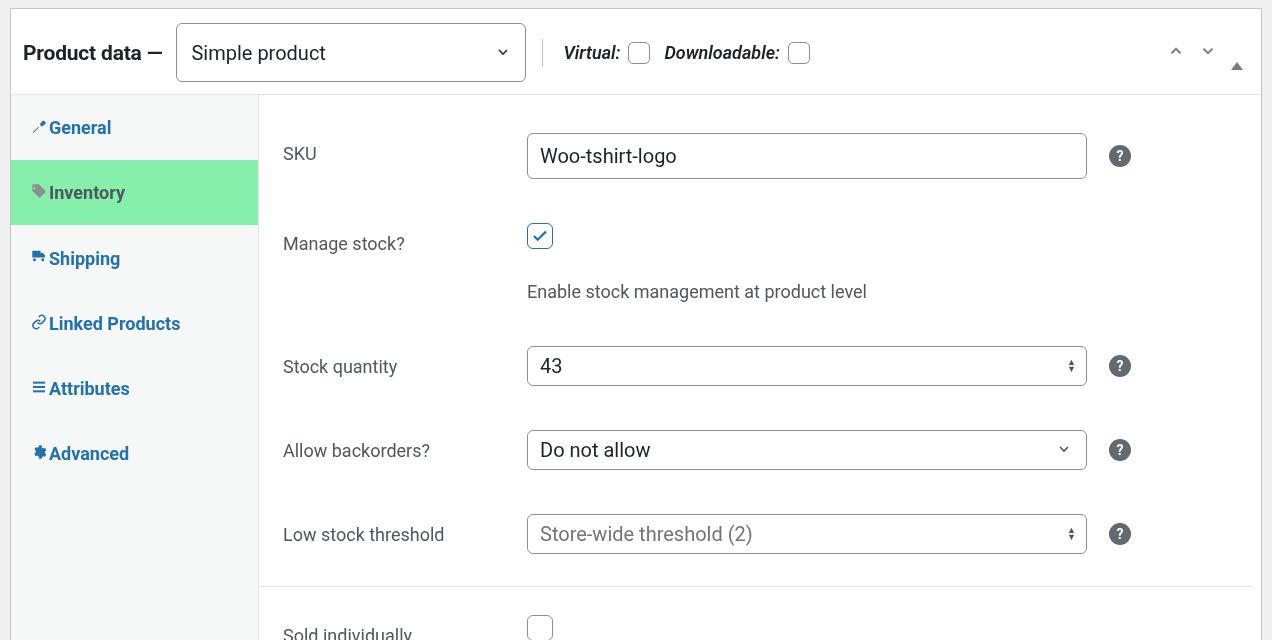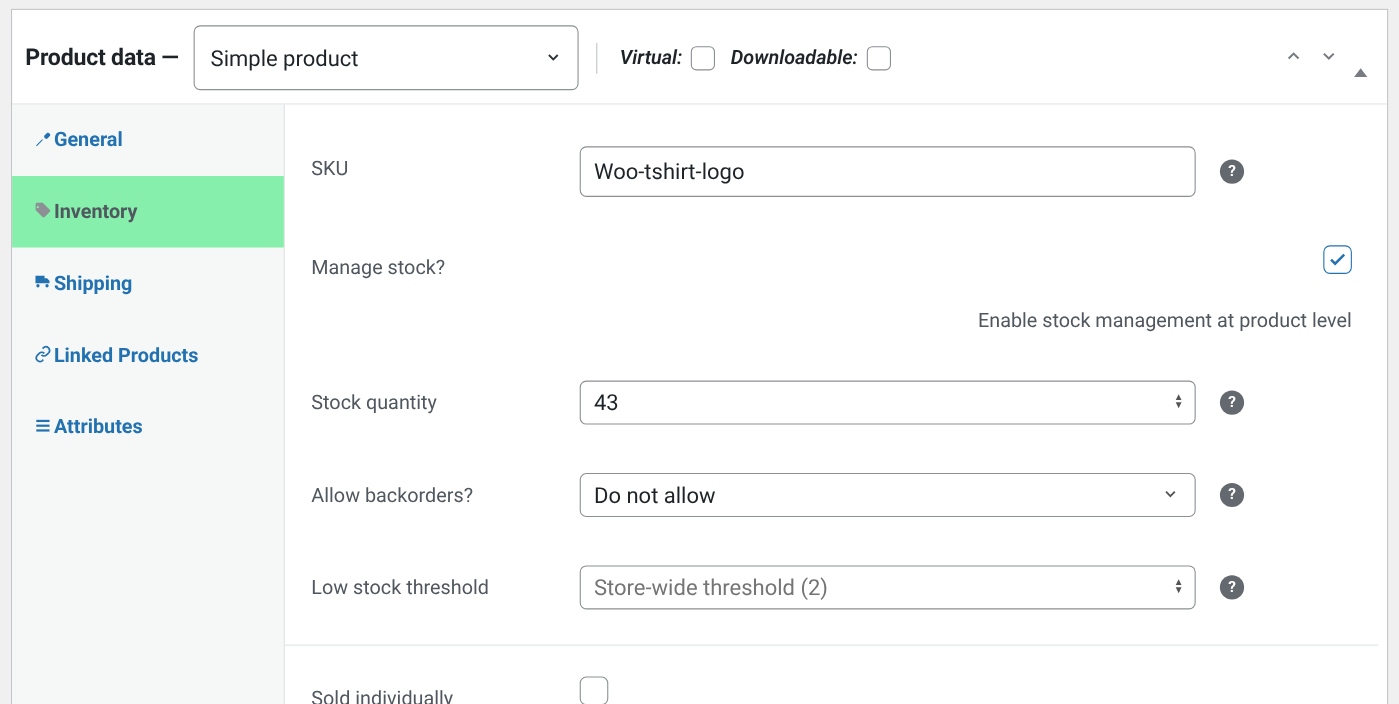--- a/index.html
+++ b/index.html
@@ -240,35 +240,43 @@
       <div class="sidebar-item">
         <span class="icon-slot">
           <svg width="16" height="16" viewBox="0 0 24 24" fill="#2271b1">
               <rect x="3" y="4" width="18" height="3"></rect>
               <rect x="3" y="10.5" width="18" height="3"></rect>
               <rect x="3" y="17" width="18" height="3"></rect>
             </svg>
         </span>
         <span>Attributes</span>
       </div>
+      <div class="sidebar-item">
+        <span class="icon-slot">
+          <svg width="16" height="16" viewBox="0 0 24 24" fill="#2271b1">
+              <path d="M12 8a4 4 0 100 8 4 4 0 000-8zm9 4a8.9 8.9 0 00-.1-1.2l2.1-1.6-2-3.4-2.5 1a8.8 8.8 0 00-2.1-1.2L16 2h-4l-.4 2.6c-.8.3-1.5.7-2.1 1.2l-2.5-1-2 3.4 2.1 1.6A8.9 8.9 0 007 12c0 .4 0 .8.1 1.2L5 14.8l2 3.4 2.5-1c.6.5 1.3.9 2.1 1.2L12 22h4l.4-2.6c.8-.3 1.5-.7 2.1-1.2l2.5 1 2-3.4-2.1-1.6c.1-.4.1-.8.1-1.2z"></path>
+            </svg>
+        </span>
+        <span>Advanced</span>
+      </div>
     </div>
 
     <div class="form-area">
 
       <div class="form-row">
         <div class="form-label">SKU</div>
         <div class="form-control">
           <input class="text-input" value="Woo-tshirt-logo" style="">
           <span class="help-icon">?</span>
         </div>
       </div>
 
       <div class="form-row">
         <div class="form-label">Manage stock?</div>
-        <div class="form-control" style="flex-direction:column; align-items:flex-end;">
+        <div class="form-control" style="flex-direction:column; align-items:flex-start;">
           <span class="tiny-chk checked">
             <svg viewBox="0 0 24 24" fill="none" stroke="#2271b1" stroke-width="3">
                 <polyline points="4 12 9 17 20 6"></polyline>
               </svg>
           </span>
           <span class="sub-desc">Enable stock management at product level</span>
         </div>
       </div>
 
       <div class="form-row">

